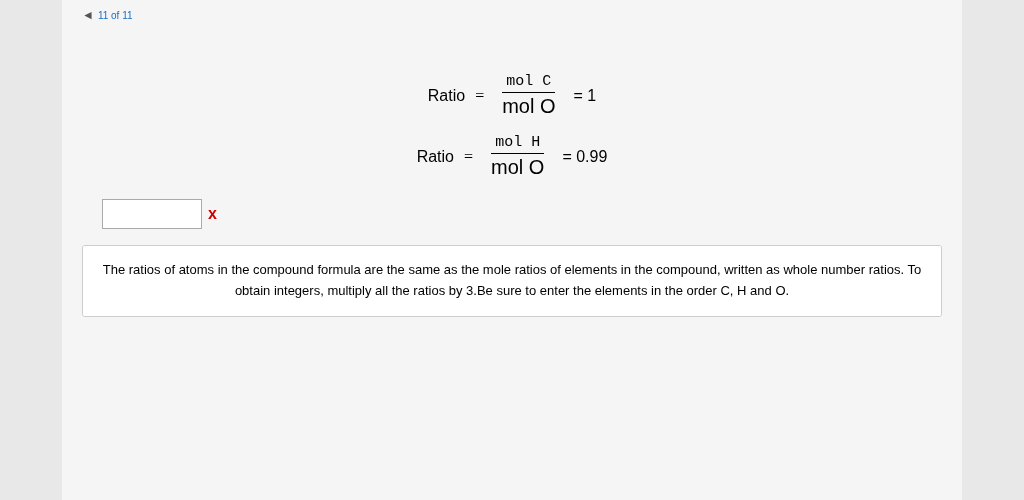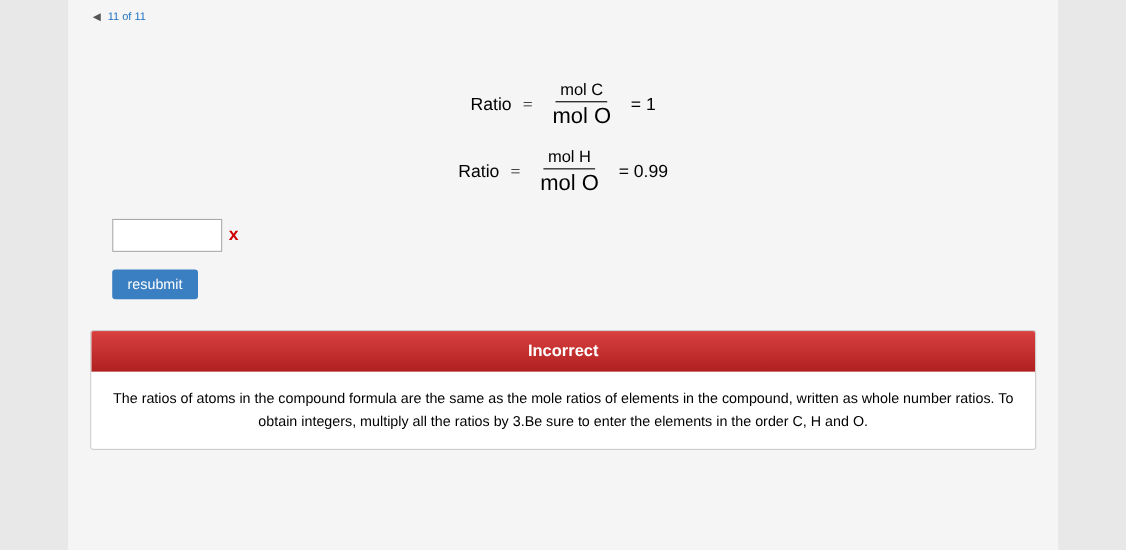--- a/index.html
+++ b/index.html
@@ -67,21 +67,21 @@
     .fraction {
       display: inline-flex;
       flex-direction: column;
       align-items: center;
       margin: 0 4px;
     }
     .fraction .numerator {
       border-bottom: 1.5px solid #000;
       padding: 0 4px 2px 4px;
       font-size: 15px;
-      font-family: Liberation Sans, sans-serif;
+      font-family: Liberation Mono, monospace;
     }
     .fraction .denominator {
       padding: 2px 4px 0 4px;
       font-size: 20px;
       font-family: Arial, sans-serif;
     }
     .equals-val {
       font-size: 16px;
       font-family: Arial, sans-serif;
     }
@@ -185,21 +185,19 @@
 
   </div>
 
   
   <div class="input-row">
     <input class="answer-input" type="text" value="" placeholder="" style="">
     <span class="x-mark">x</span>
   </div>
 
   
-  <button class="resubmit-btn">resubmit</button>
 
   
   <div class="feedback-box">
-    <div class="feedback-header">Incorrect</div>
     <div class="feedback-body">The ratios of atoms in the compound formula are the same as the mole ratios of elements in the compound, written as whole number ratios. To obtain integers, multiply all the ratios by 3.Be sure to enter the elements in the order C, H and O.</div>
   </div>
 
 </div>
 
 </body></html>

